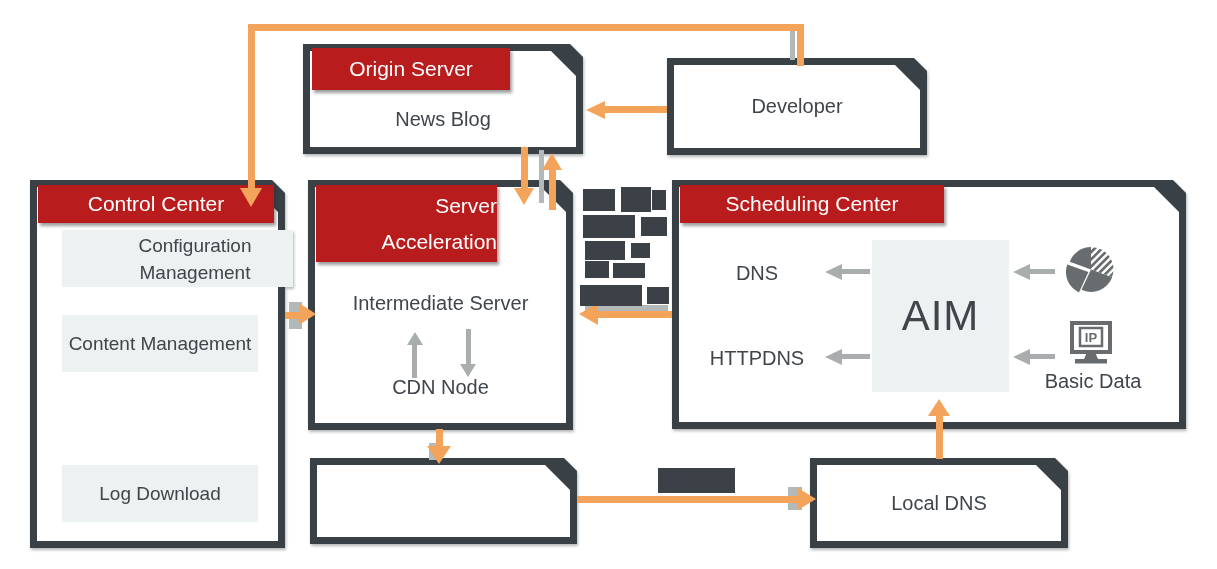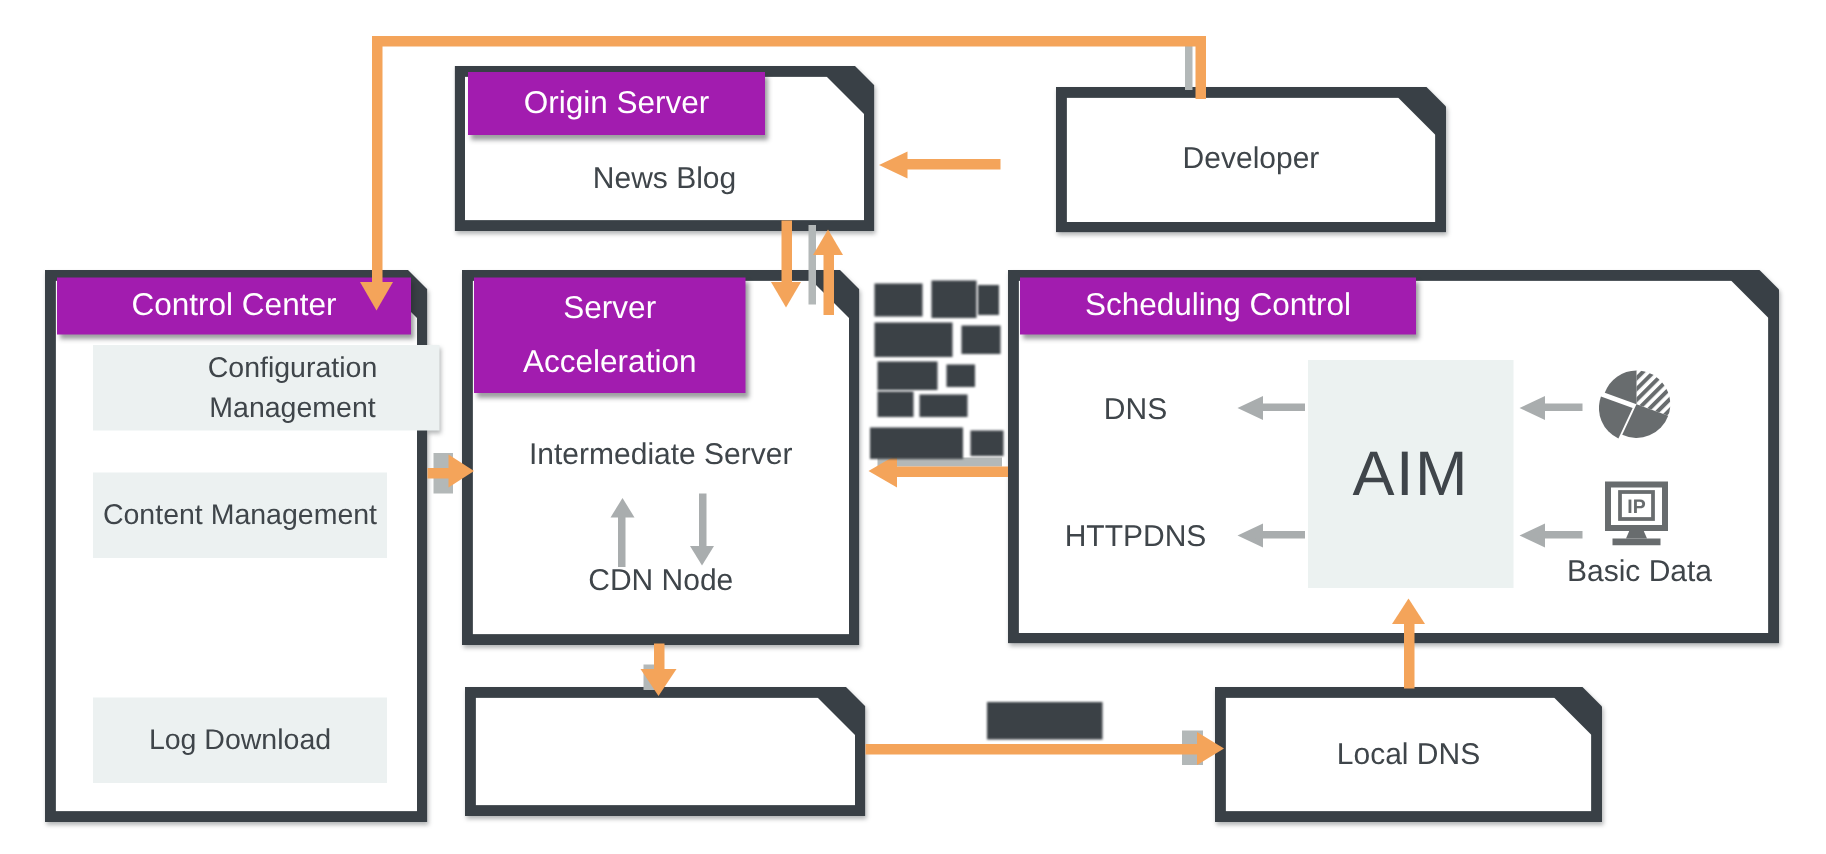--- a/index.html
+++ b/index.html
@@ -5,22 +5,22 @@
   html,body{margin:0;padding:0;background:#ffffff;}
   #canvas{
     position:relative;width:1217px;height:569px;background:#ffffff;
     font-family:"Liberation Sans",sans-serif;overflow:hidden;
   }
   .box{position:absolute;filter:drop-shadow(1px 2px 1.5px rgba(40,45,50,.35));}
   .shell{position:absolute;inset:0;background:#394046;
     clip-path:polygon(0 0, calc(100% - 13px) 0, 100% 13px, 100% 100%, 0 100%);}
   .inner{position:absolute;inset:7px;background:#ffffff;
     clip-path:polygon(0 0, calc(100% - 25px) 0, 100% 25px, 100% 100%, 0 100%);}
-  .tab{position:absolute;background:#a21caf;color:#ffffff;display:flex;align-items:center;
-    justify-content:center;text-align:center;font-size:21px;line-height:36px;
+  .tab{position:absolute;background:#b91c1c;color:#ffffff;display:flex;align-items:center;
+    justify-content:center;text-align:right;font-size:21px;line-height:36px;
     box-shadow:2px 3px 3px rgba(35,40,45,.45);z-index:3;}
   .content{position:absolute;display:flex;align-items:center;justify-content:center;
     color:#3F454A;font-size:20px;text-align:center;line-height:29px;z-index:2;}
   .item{position:absolute;background:#ECF1F1;display:flex;align-items:center;justify-content:center;
     text-align:center;font-size:19px;line-height:27px;color:#3F454A;z-index:2;}
   .oline{position:absolute;background:#F4A45A;z-index:5;}
   .gline{position:absolute;background:#B3B8B8;z-index:4;}
   .garrow{position:absolute;background:#A9ADAE;z-index:2;}
   .tri{position:absolute;width:0;height:0;border-style:solid;border-color:transparent;z-index:5;}
   .gtri{position:absolute;width:0;height:0;border-style:solid;border-color:transparent;z-index:2;}
@@ -36,21 +36,21 @@
 
 <div id="canvas">
 
   <div class="box" style="left:303px;top:44px;width:280px;height:110px;">
     <div class="shell"></div>
     <div class="inner"></div>
     <div class="content" style="left:7px;right:7px;top:48px;bottom:7px;">News Blog</div>
     <div class="tab" style="left:9px;top:4px;width:198px;height:42px;">Origin Server</div>
   </div>
 
-  <div class="box" style="left:704px;top:58px;width:260px;height:97px;">
+  <div class="box" style="left:667px;top:58px;width:260px;height:97px;">
     <div class="shell"></div>
     <div class="inner"></div>
     <div class="content" style="inset:7px;">Developer</div>
   </div>
 
   <div class="box" style="left:30px;top:180px;width:255px;height:368px;">
     <div class="shell"></div>
     <div class="inner"></div>
     <div class="tab" style="left:8px;top:5px;width:236px;height:38px;">Control Center</div>
     <div class="item" style="left:32px;top:50px;width:196px;height:57px;padding-left:35px;">Configuration Management</div>
@@ -67,21 +67,21 @@
 
     <div class="gtri" style="left:99px;top:149px;border-left:8px solid transparent;border-right:8px solid transparent;border-bottom:13px solid #A9ADAE;"></div>
     <div class="garrow" style="left:104px;top:160px;width:5px;height:38px;"></div>
     <div class="garrow" style="left:158px;top:149px;width:5px;height:38px;"></div>
     <div class="gtri" style="left:152px;top:184px;border-left:8px solid transparent;border-right:8px solid transparent;border-top:13px solid #A9ADAE;"></div>
   </div>
 
   <div class="box" style="left:672px;top:180px;width:514px;height:249px;">
     <div class="shell"></div>
     <div class="inner"></div>
-    <div class="tab" style="left:8px;top:5px;width:264px;height:38px;">Scheduling Control</div>
+    <div class="tab" style="left:8px;top:5px;width:264px;height:38px;">Scheduling Center</div>
 
     <div class="lbl" style="left:40px;top:80px;width:90px;height:26px;">DNS</div>
     <div class="lbl" style="left:10px;top:165px;width:150px;height:26px;">HTTPDNS</div>
 
     <div class="aimbox" style="left:200px;top:60px;width:137px;height:152px;">AIM</div>
 
     <div class="gtri" style="left:150px;top:84px;border-top:8px solid transparent;border-bottom:8px solid transparent;border-right:17px solid #A9ADAE;"></div>
     <div class="garrow" style="left:165px;top:89px;width:33px;height:5px;"></div>
     <div class="gtri" style="left:150px;top:169px;border-top:8px solid transparent;border-bottom:8px solid transparent;border-right:17px solid #A9ADAE;"></div>
     <div class="garrow" style="left:165px;top:174px;width:33px;height:5px;"></div>

